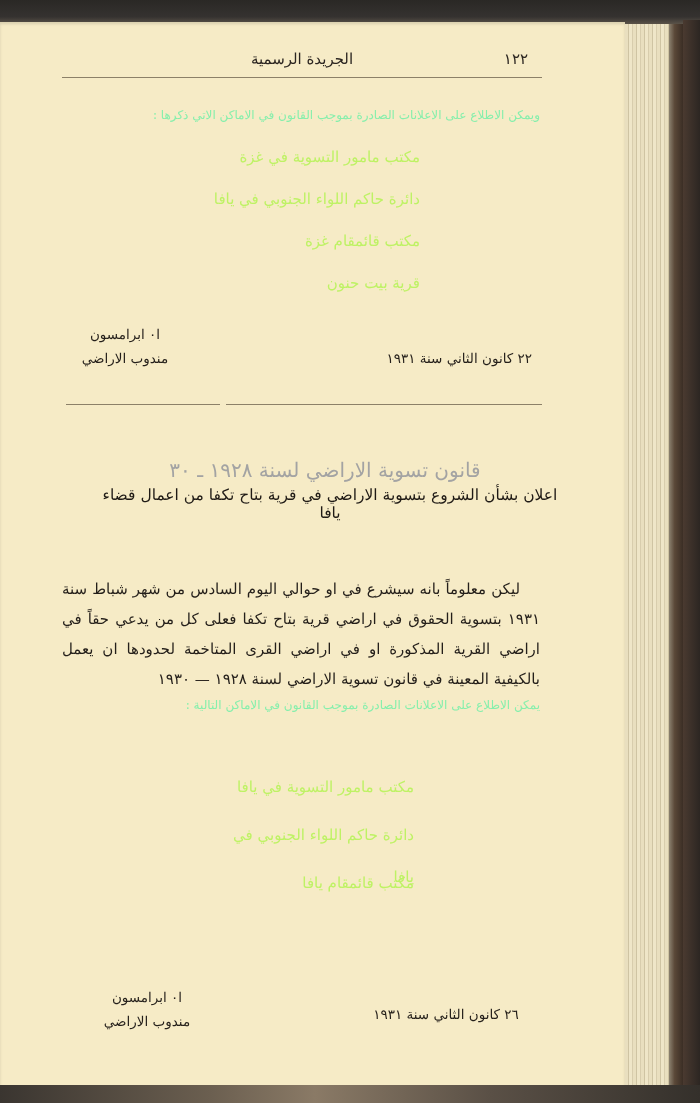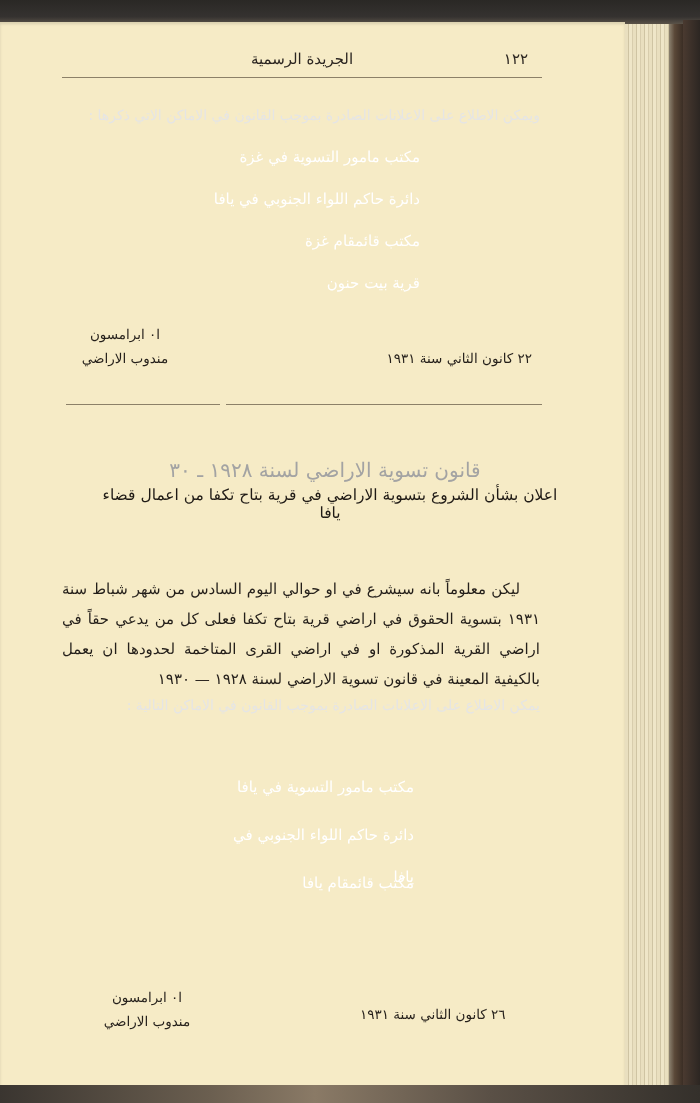--- a/index.html
+++ b/index.html
@@ -42,26 +42,26 @@
     .running-head {
       position: absolute; left: 62px; top: 48px; width: 480px; height: 26px;
       font-size: 15px; color: #2b2520;
     }
     .running-head .pg-num { position: absolute; right: 14px; top: 2px; }
     .running-head .pub-title { position: absolute; left: 0; right: 0; top: 2px; text-align: center; }
     .rule {
       position: absolute; height: 1px; background: #8c8068;
     }
     .text {
-      position: absolute; color: #e5e5e5; font-size: 14px; line-height: 30px;
+      position: absolute; color: #86efac; font-size: 12px; line-height: 30px;
     }
     .centered-list {
       position: absolute; left: 200px; width: 220px; text-align: right;
     }
-    .centered-list .item { height: 42px; line-height: 42px; font-size: 15px; color: #ffffff; }
+    .centered-list .item { height: 42px; line-height: 42px; font-size: 15px; color: #bef264; }
     .heading {
       position: absolute; left: 100px; width: 450px; text-align: center;
       font-size: 20px; color: #a3a3a3;
     }
     .subheading {
       position: absolute; left: 100px; width: 460px; text-align: center;
       font-size: 15.5px; color: #1f1a15;
     }
     .para {
       position: absolute; left: 62px; width: 478px; text-align: justify;
@@ -115,15 +115,15 @@
 <div class="centered-list rtl" style="top:766px; width:200px; left:214px;">
   <div class="item" style="height:48px;">مكتب مامور التسوية في يافا</div>
   <div class="item" style="height:48px;">دائرة حاكم اللواء الجنوبي في يافا</div>
   <div class="item" style="height:48px;">مكتب قائمقام يافا</div>
 </div>
 
 <div class="sig rtl" style="left:92px; top:985px; width:110px;">
   <div>ا٠ ابرامسون</div>
   <div>مندوب الاراضي</div>
 </div>
-<div class="date rtl" style="left:360px; top:1006px; width:172px; text-align:left;">٢٦ كانون الثاني سنة ١٩٣١</div>
+<div class="date rtl" style="left:360px; top:1006px; width:172px; text-align:center;">٢٦ كانون الثاني سنة ١٩٣١</div>
 
 <div class="bottom-binding"></div>
 
 </body></html>

